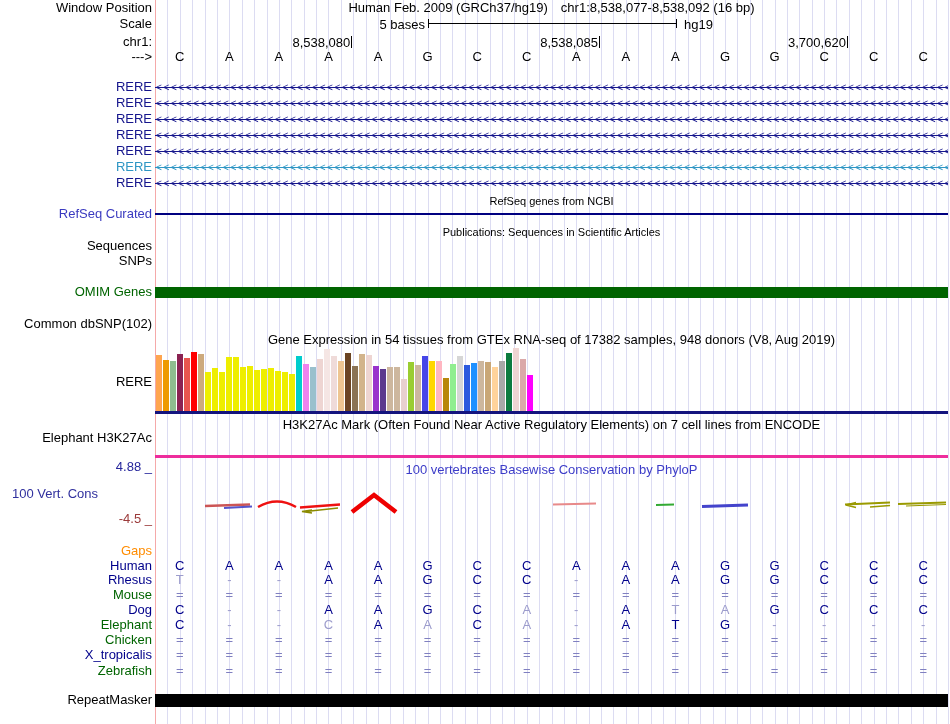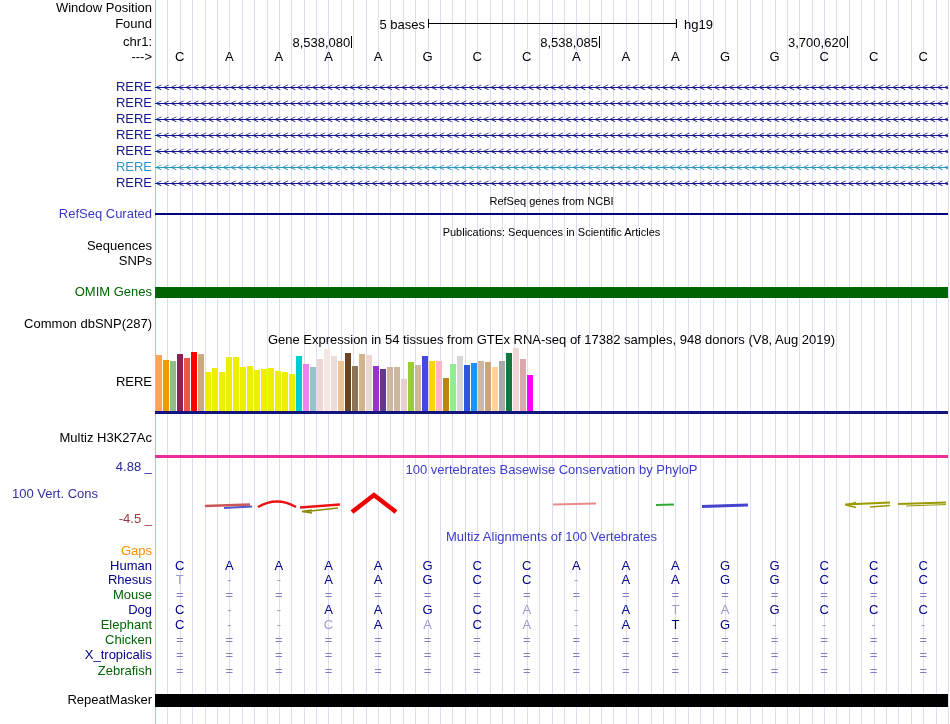--- a/index.html
+++ b/index.html
@@ -89,22 +89,23 @@
       <div class="gridline" style="left: 886.047px;"></div>
       <div class="gridline" style="left: 898.438px;"></div>
       <div class="gridline" style="left: 910.828px;"></div>
       <div class="gridline" style="left: 923.219px;"></div>
       <div class="gridline" style="left: 935.609px;"></div>
       <div class="gridline" style="left: 948px;"></div>
     </div>
   <div class="pinkline"></div>
 
   <div class="abs lbl" style="top:1px;right:798px;">Window Position</div>
-
-  <div class="abs lbl" style="top:17px;right:798px;">Found</div>
+  <div class="abs cap" style="top:1px;">Human Feb. 2009 (GRCh37/hg19) chr1:8,538,077-8,538,092 (16 bp)</div>
+
+  <div class="abs lbl" style="top:17px;right:798px;">Scale</div>
   <div class="abs" style="top:17px;right:525px;font-size:13px;">5 bases</div>
   <div class="scalebracket">
       <div></div>
     </div>
   <div class="abs" style="top:17px;left:684px;font-size:13px;">hg19</div>
 
   <div class="abs lbl" style="top:35px;right:798px;">chr1:</div>
   <div id="coords">
       <div class="tick" style="left: 351.25px; top: 36px;"></div>
       <div class="abs" style="top: 35px; right: 599.75px; font-size: 13px;">8,538,080</div>
@@ -162,21 +163,21 @@
   <div class="abs lbl" style="top:207px;right:798px;color:#3A3AC0;">RefSeq Curated</div>
   <div class="trackline" style="top:213px;height:2px;background:#000080;"></div>
 
   <div class="abs cap small" style="top:226px;">Publications: Sequences in Scientific Articles</div>
   <div class="abs lbl" style="top:239px;right:798px;">Sequences</div>
   <div class="abs lbl" style="top:254px;right:798px;">SNPs</div>
 
   <div class="abs lbl" style="top:285px;right:798px;color:#006400;">OMIM Genes</div>
   <div class="trackline" style="top:287px;height:11px;background:#006400;"></div>
 
-  <div class="abs lbl" style="top:317px;right:798px;">Common dbSNP(287)</div>
+  <div class="abs lbl" style="top:317px;right:798px;">Common dbSNP(102)</div>
 
   <div class="abs cap" style="top:333px;">Gene Expression in 54 tissues from GTEx RNA-seq of 17382 samples, 948 donors (V8, Aug 2019)</div>
   <div class="abs lbl" style="top:375px;right:798px;">RERE</div>
   <div id="gtex-bars">
       <div class="bar" style="left: 155.5px; top: 355px; height: 56px; background: rgb(255, 165, 79);"></div>
       <div class="bar" style="left: 162.5px; top: 360px; height: 51px; background: rgb(238, 154, 0);"></div>
       <div class="bar" style="left: 169.5px; top: 361px; height: 50px; background: rgb(143, 188, 143);"></div>
       <div class="bar" style="left: 176.5px; top: 354px; height: 57px; background: rgb(139, 34, 82);"></div>
       <div class="bar" style="left: 183.5px; top: 358px; height: 53px; background: rgb(232, 85, 78);"></div>
       <div class="bar" style="left: 190.5px; top: 352px; height: 59px; background: rgb(255, 0, 0);"></div>
@@ -224,21 +225,22 @@
       <div class="bar" style="left: 484.5px; top: 362px; height: 49px; background: rgb(201, 167, 119);"></div>
       <div class="bar" style="left: 491.5px; top: 367px; height: 44px; background: rgb(255, 211, 155);"></div>
       <div class="bar" style="left: 498.5px; top: 361px; height: 50px; background: rgb(168, 168, 168);"></div>
       <div class="bar" style="left: 505.5px; top: 353px; height: 58px; background: rgb(12, 123, 63);"></div>
       <div class="bar" style="left: 512.5px; top: 348px; height: 63px; background: rgb(239, 213, 211);"></div>
       <div class="bar" style="left: 519.5px; top: 359px; height: 52px; background: rgb(219, 169, 169);"></div>
       <div class="bar" style="left: 526.5px; top: 375px; height: 36px; background: rgb(255, 0, 255);"></div>
     </div>
   <div class="trackline" style="top:411px;height:3px;background:#14147E;"></div>
 
-  <div class="abs lbl" style="top:431px;right:798px;">Multiz H3K27Ac</div>
+  <div class="abs cap" style="top:418px;">H3K27Ac Mark (Often Found Near Active Regulatory Elements) on 7 cell lines from ENCODE</div>
+  <div class="abs lbl" style="top:431px;right:798px;">Elephant H3K27Ac</div>
   <div class="trackline" style="top:455px;height:3px;background:#EE2D9C;"></div>
 
   <div class="abs lbl" style="top:460px;right:798px;color:#26269C;">4.88 _</div>
   <div class="abs cap" style="top:463px;color:#3C3CC8;">100 vertebrates Basewise Conservation by PhyloP</div>
   <div class="abs lbl" style="top:487px;right:852px;color:#30309E;">100 Vert. Cons</div>
   <div class="abs lbl" style="top:512px;right:798px;color:#9B3A3A;">-4.5 _</div>
   <svg class="abs" style="top:0;left:0;z-index:2;pointer-events:none;" width="950" height="724">
     <path d="M205,506 L250,504.5" stroke="#CC5555" stroke-width="2.5" fill="none"></path>
     <path d="M224,508 L252,506.5" stroke="#5555CC" stroke-width="1.8" fill="none"></path>
     <path d="M258,507 Q277,496 296,507" stroke="#EE1111" stroke-width="2.5" fill="none"></path>
@@ -249,21 +251,20 @@
     <path d="M553,504.5 L596,503.5" stroke="#E88A8A" stroke-width="1.8" fill="none"></path>
     <path d="M656,505 L674,504.5" stroke="#33AA33" stroke-width="2" fill="none"></path>
     <path d="M702,506.5 L748,505" stroke="#4444CC" stroke-width="3" fill="none"></path>
     <path d="M845,504.5 L890,502.5" stroke="#9A9A00" stroke-width="2" fill="none"></path>
     <path d="M856,507.5 L846,505 L856,502.5" stroke="#9A9A00" stroke-width="1.5" fill="none"></path>
     <path d="M870,507 L890,505.5" stroke="#9A9A00" stroke-width="1.5" fill="none"></path>
     <path d="M898,504 L946,502.5" stroke="#9A9A00" stroke-width="1.8" fill="none"></path>
     <path d="M906,506 L946,504.5" stroke="#9A9A00" stroke-width="1.2" fill="none"></path>
   </svg>
 
-  <div class="abs cap" style="top:530px;color:#3C3CC8;">Multiz Alignments of 100 Vertebrates</div>
   <div id="multiz-rows">
       <div class="abs lbl" style="top: 544px; right: 798px; color: rgb(255, 140, 0);">Gaps</div>
       <div class="abs lbl" style="top: 559px; right: 798px; color: rgb(0, 0, 139);">Human</div>
       <div class="aligncell" style="left: 155px; top: 559px; width: 49.5625px; color: rgb(0, 0, 139);">C</div>
       <div class="aligncell" style="left: 204.562px; top: 559px; width: 49.5625px; color: rgb(0, 0, 139);">A</div>
       <div class="aligncell" style="left: 254.125px; top: 559px; width: 49.5625px; color: rgb(0, 0, 139);">A</div>
       <div class="aligncell" style="left: 303.688px; top: 559px; width: 49.5625px; color: rgb(0, 0, 139);">A</div>
       <div class="aligncell" style="left: 353.25px; top: 559px; width: 49.5625px; color: rgb(0, 0, 139);">A</div>
       <div class="aligncell" style="left: 402.812px; top: 559px; width: 49.5625px; color: rgb(0, 0, 139);">G</div>
       <div class="aligncell" style="left: 452.375px; top: 559px; width: 49.5625px; color: rgb(0, 0, 139);">C</div>

